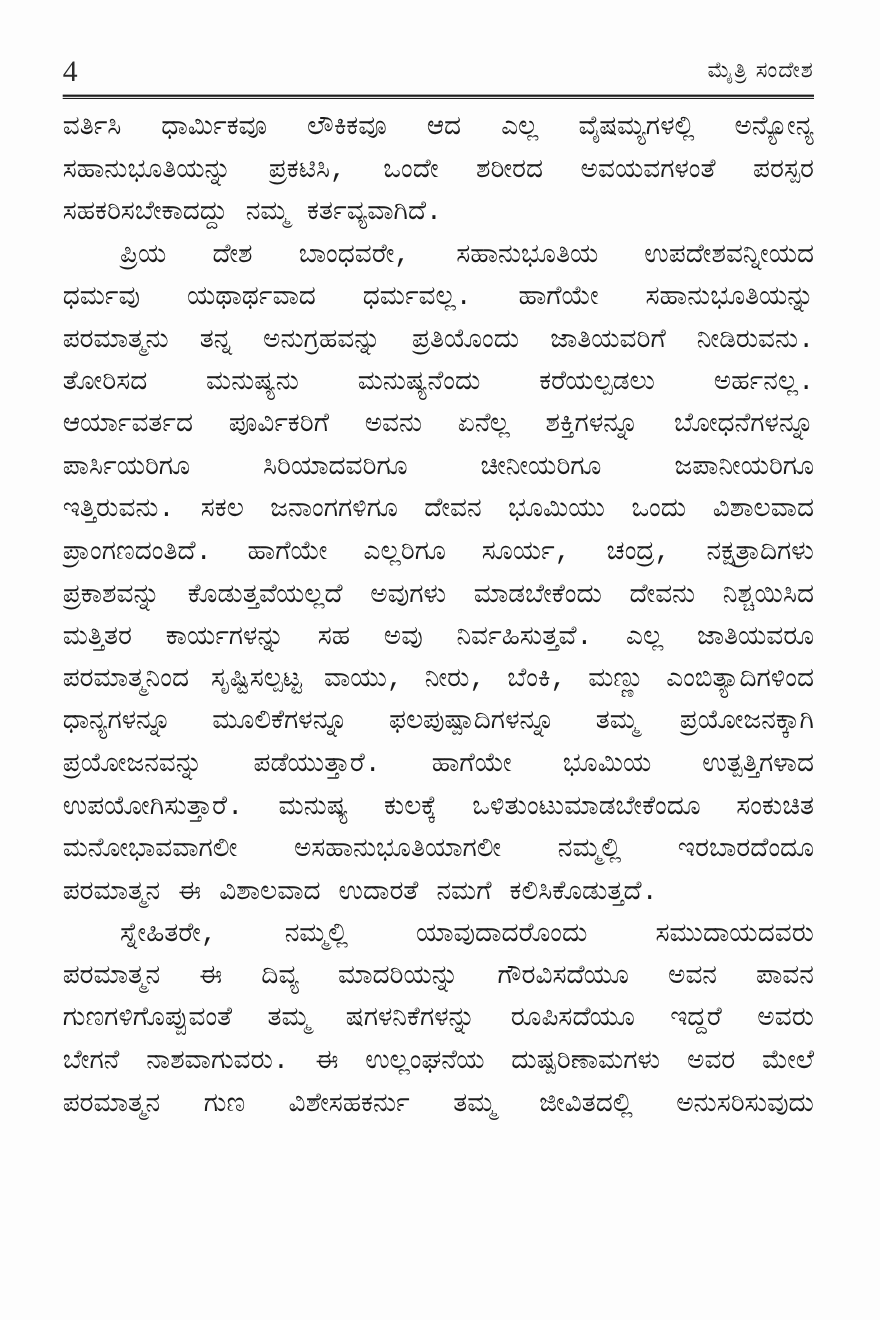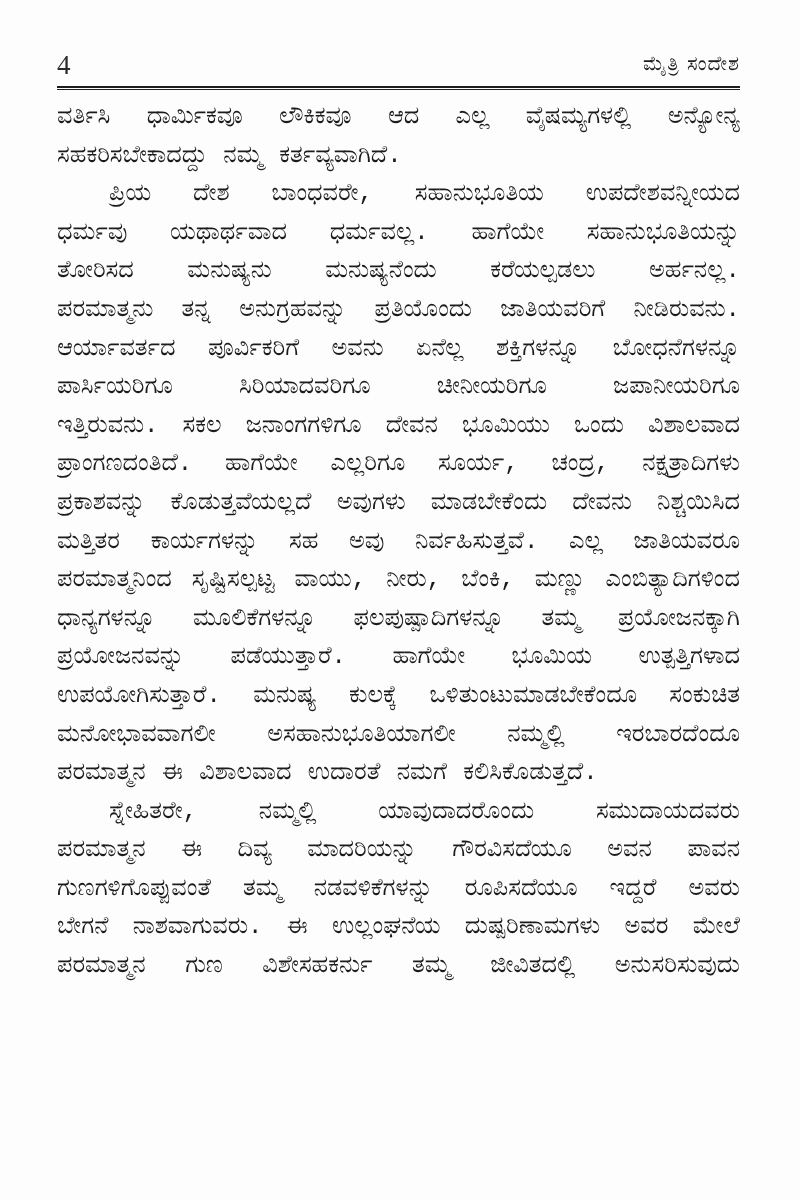--- a/index.html
+++ b/index.html
@@ -72,41 +72,42 @@
 
 <div class="page">
   <div class="header">
     <span class="page-number">4</span>
     <span class="running-title">ಮೈತ್ರಿ ಸಂದೇಶ</span>
   </div>
   <div class="header-rule"></div>
   <div class="page-body">
       <div class="paragraph">
         <div class="line">ವರ್ತಿಸಿ ಧಾರ್ಮಿಕವೂ ಲೌಕಿಕವೂ ಆದ ಎಲ್ಲ ವೈಷಮ್ಯಗಳಲ್ಲಿ ಅನ್ಯೋನ್ಯ</div>
+        <div class="line">ಸಹಾನುಭೂತಿಯನ್ನು ಪ್ರಕಟಿಸಿ, ಒಂದೇ ಶರೀರದ ಅವಯವಗಳಂತೆ ಪರಸ್ಪರ</div>
         <div class="line para-end">ಸಹಕರಿಸಬೇಕಾದದ್ದು ನಮ್ಮ ಕರ್ತವ್ಯವಾಗಿದೆ.</div>
       </div>
       <div class="paragraph">
         <div class="line indent">ಪ್ರಿಯ ದೇಶ ಬಾಂಧವರೇ, ಸಹಾನುಭೂತಿಯ ಉಪದೇಶವನ್ನೀಯದ</div>
         <div class="line">ಧರ್ಮವು ಯಥಾರ್ಥವಾದ ಧರ್ಮವಲ್ಲ. ಹಾಗೆಯೇ ಸಹಾನುಭೂತಿಯನ್ನು</div>
+        <div class="line">ಪರಮಾತ್ಮನು ತನ್ನ ಅನುಗ್ರಹವನ್ನು ಪ್ರತಿಯೊಂದು ಜಾತಿಯವರಿಗೆ ನೀಡಿರುವನು.</div>
         <div class="line">ತೋರಿಸದ ಮನುಷ್ಯನು ಮನುಷ್ಯನೆಂದು ಕರೆಯಲ್ಪಡಲು ಅರ್ಹನಲ್ಲ.</div>
-        <div class="line">ಪರಮಾತ್ಮನು ತನ್ನ ಅನುಗ್ರಹವನ್ನು ಪ್ರತಿಯೊಂದು ಜಾತಿಯವರಿಗೆ ನೀಡಿರುವನು.</div>
         <div class="line">ಆರ್ಯಾವರ್ತದ ಪೂರ್ವಿಕರಿಗೆ ಅವನು ಏನೆಲ್ಲ ಶಕ್ತಿಗಳನ್ನೂ ಬೋಧನೆಗಳನ್ನೂ</div>
         <div class="line">ಪಾರ್ಸಿಯರಿಗೂ ಸಿರಿಯಾದವರಿಗೂ ಚೀನೀಯರಿಗೂ ಜಪಾನೀಯರಿಗೂ</div>
         <div class="line">ಇತ್ತಿರುವನು. ಸಕಲ ಜನಾಂಗಗಳಿಗೂ ದೇವನ ಭೂಮಿಯು ಒಂದು ವಿಶಾಲವಾದ</div>
         <div class="line">ಪ್ರಾಂಗಣದಂತಿದೆ. ಹಾಗೆಯೇ ಎಲ್ಲರಿಗೂ ಸೂರ್ಯ, ಚಂದ್ರ, ನಕ್ಷತ್ರಾದಿಗಳು</div>
         <div class="line">ಪ್ರಕಾಶವನ್ನು ಕೊಡುತ್ತವೆಯಲ್ಲದೆ ಅವುಗಳು ಮಾಡಬೇಕೆಂದು ದೇವನು ನಿಶ್ಚಯಿಸಿದ</div>
         <div class="line">ಮತ್ತಿತರ ಕಾರ್ಯಗಳನ್ನು ಸಹ ಅವು ನಿರ್ವಹಿಸುತ್ತವೆ. ಎಲ್ಲ ಜಾತಿಯವರೂ</div>
         <div class="line">ಪರಮಾತ್ಮನಿಂದ ಸೃಷ್ಟಿಸಲ್ಪಟ್ಟ ವಾಯು, ನೀರು, ಬೆಂಕಿ, ಮಣ್ಣು ಎಂಬಿತ್ಯಾದಿಗಳಿಂದ</div>
         <div class="line">ಧಾನ್ಯಗಳನ್ನೂ ಮೂಲಿಕೆಗಳನ್ನೂ ಫಲಪುಷ್ಪಾದಿಗಳನ್ನೂ ತಮ್ಮ ಪ್ರಯೋಜನಕ್ಕಾಗಿ</div>
         <div class="line">ಪ್ರಯೋಜನವನ್ನು ಪಡೆಯುತ್ತಾರೆ. ಹಾಗೆಯೇ ಭೂಮಿಯ ಉತ್ಪತ್ತಿಗಳಾದ</div>
         <div class="line">ಉಪಯೋಗಿಸುತ್ತಾರೆ. ಮನುಷ್ಯ ಕುಲಕ್ಕೆ ಒಳಿತುಂಟುಮಾಡಬೇಕೆಂದೂ ಸಂಕುಚಿತ</div>
         <div class="line">ಮನೋಭಾವವಾಗಲೀ ಅಸಹಾನುಭೂತಿಯಾಗಲೀ ನಮ್ಮಲ್ಲಿ ಇರಬಾರದೆಂದೂ</div>
         <div class="line para-end">ಪರಮಾತ್ಮನ ಈ ವಿಶಾಲವಾದ ಉದಾರತೆ ನಮಗೆ ಕಲಿಸಿಕೊಡುತ್ತದೆ.</div>
       </div>
       <div class="paragraph">
         <div class="line indent">ಸ್ನೇಹಿತರೇ, ನಮ್ಮಲ್ಲಿ ಯಾವುದಾದರೊಂದು ಸಮುದಾಯದವರು</div>
         <div class="line">ಪರಮಾತ್ಮನ ಈ ದಿವ್ಯ ಮಾದರಿಯನ್ನು ಗೌರವಿಸದೆಯೂ ಅವನ ಪಾವನ</div>
-        <div class="line">ಗುಣಗಳಿಗೊಪ್ಪುವಂತೆ ತಮ್ಮ ನಡವಳಿಕೆಗಳನ್ನು ರೂಪಿಸದೆಯೂ ಇದ್ದರೆ ಅವರು</div>
+        <div class="line">ಗುಣಗಳಿಗೊಪ್ಪುವಂತೆ ತಮ್ಮ ಷಗಳನಿಕೆಗಳನ್ನು ರೂಪಿಸದೆಯೂ ಇದ್ದರೆ ಅವರು</div>
         <div class="line">ಬೇಗನೆ ನಾಶವಾಗುವರು. ಈ ಉಲ್ಲಂಘನೆಯ ದುಷ್ಪರಿಣಾಮಗಳು ಅವರ ಮೇಲೆ</div>
         <div class="line">ಪರಮಾತ್ಮನ ಗುಣ ವಿಶೇಸಹಕರ್ನು ತಮ್ಮ ಜೀವಿತದಲ್ಲಿ ಅನುಸರಿಸುವುದು</div>
       </div>
     </div>
 </div>
 
 </body></html>

